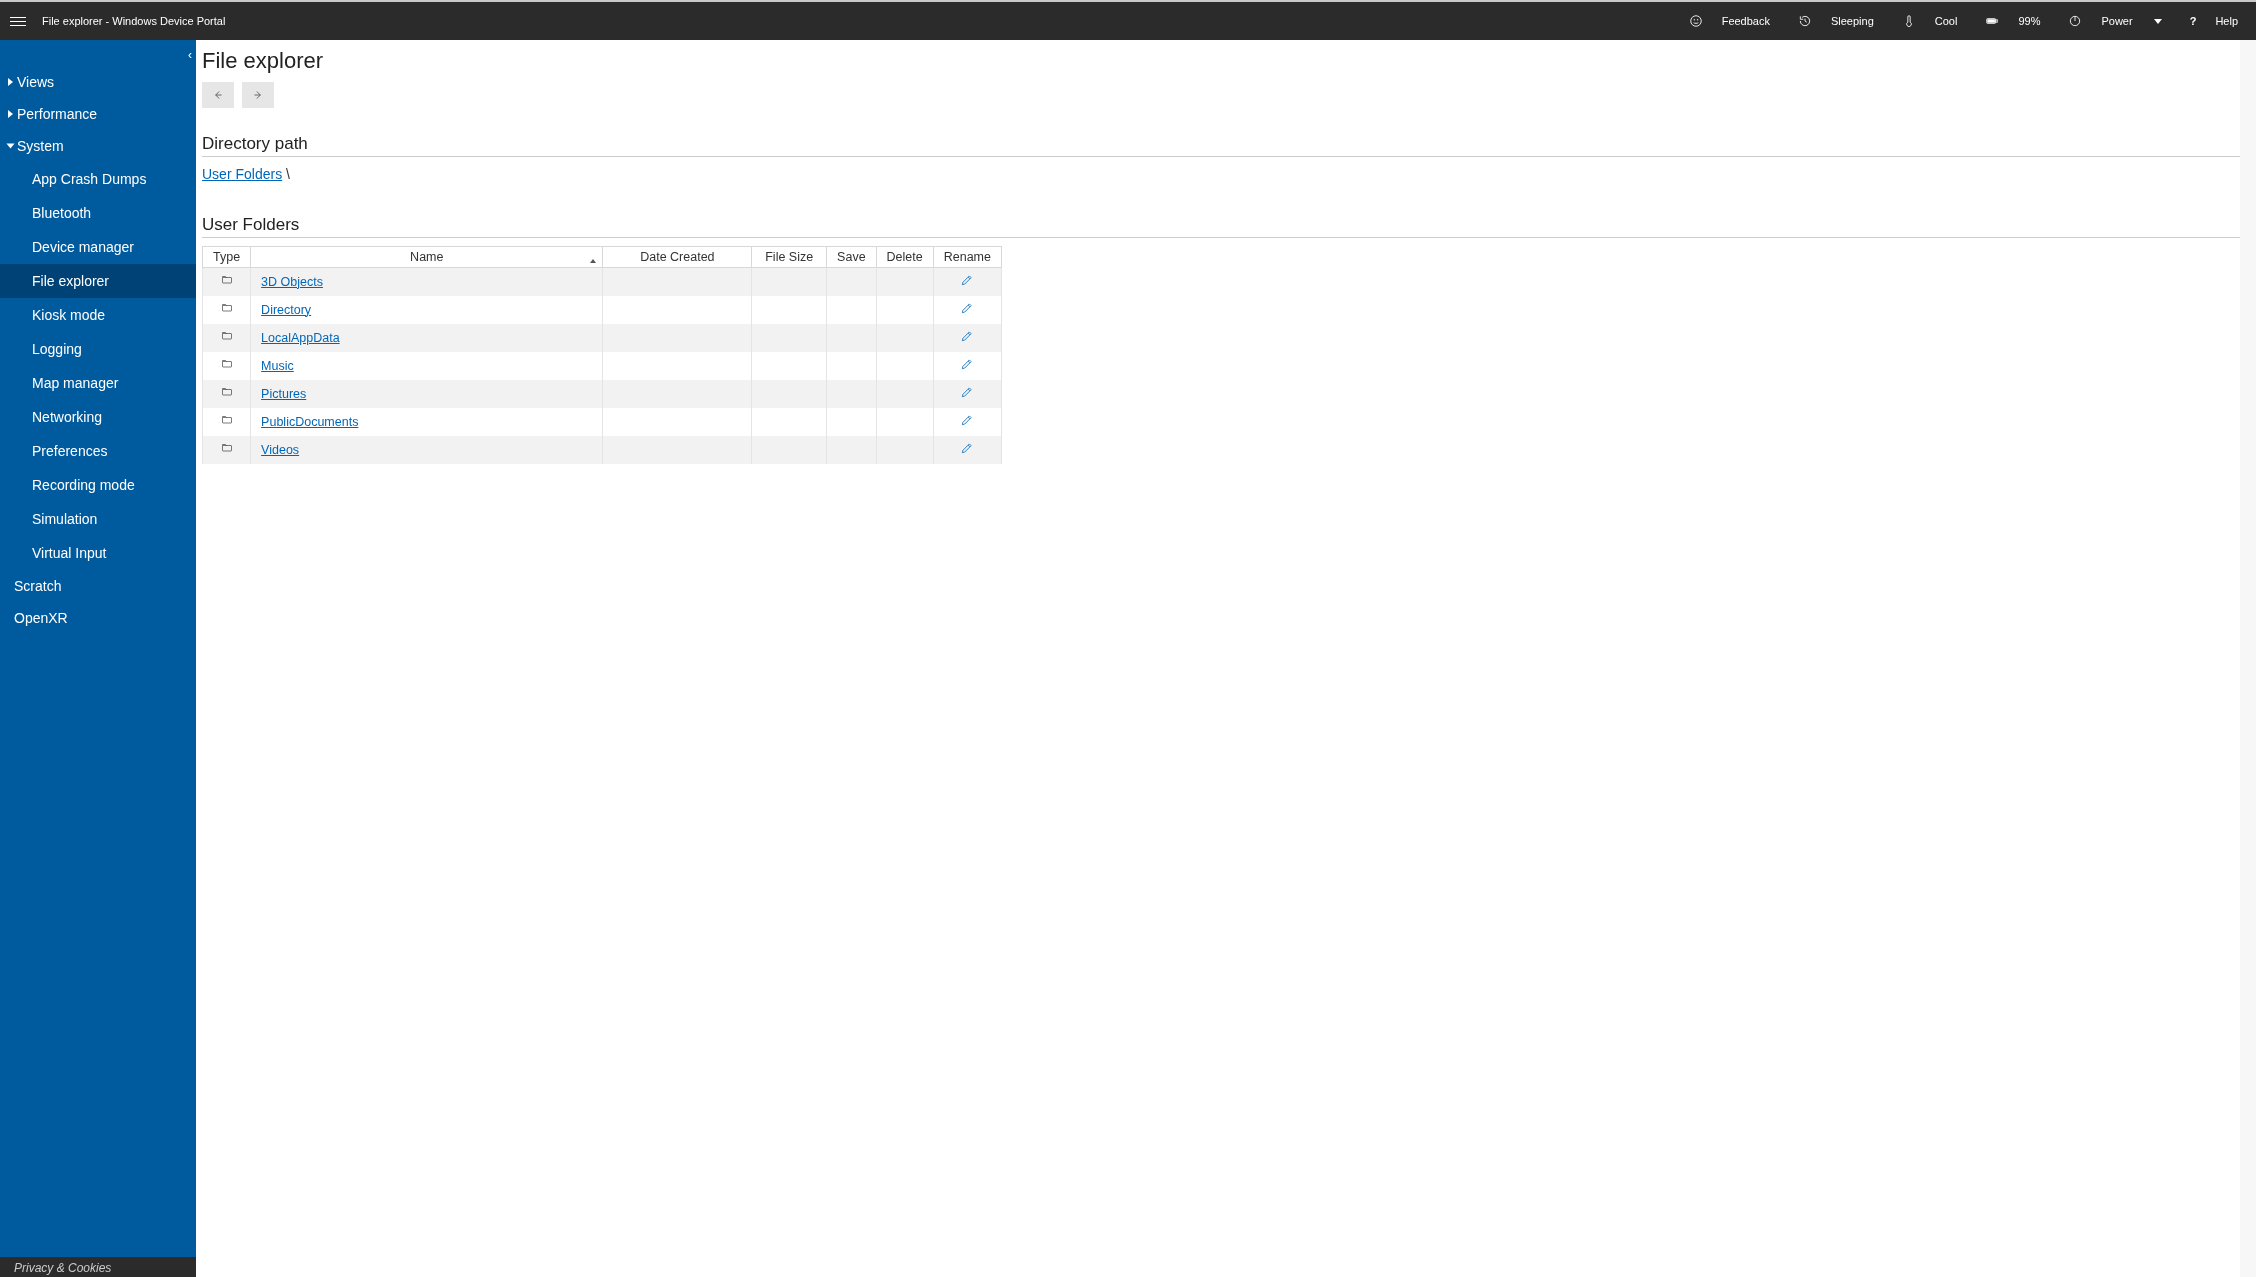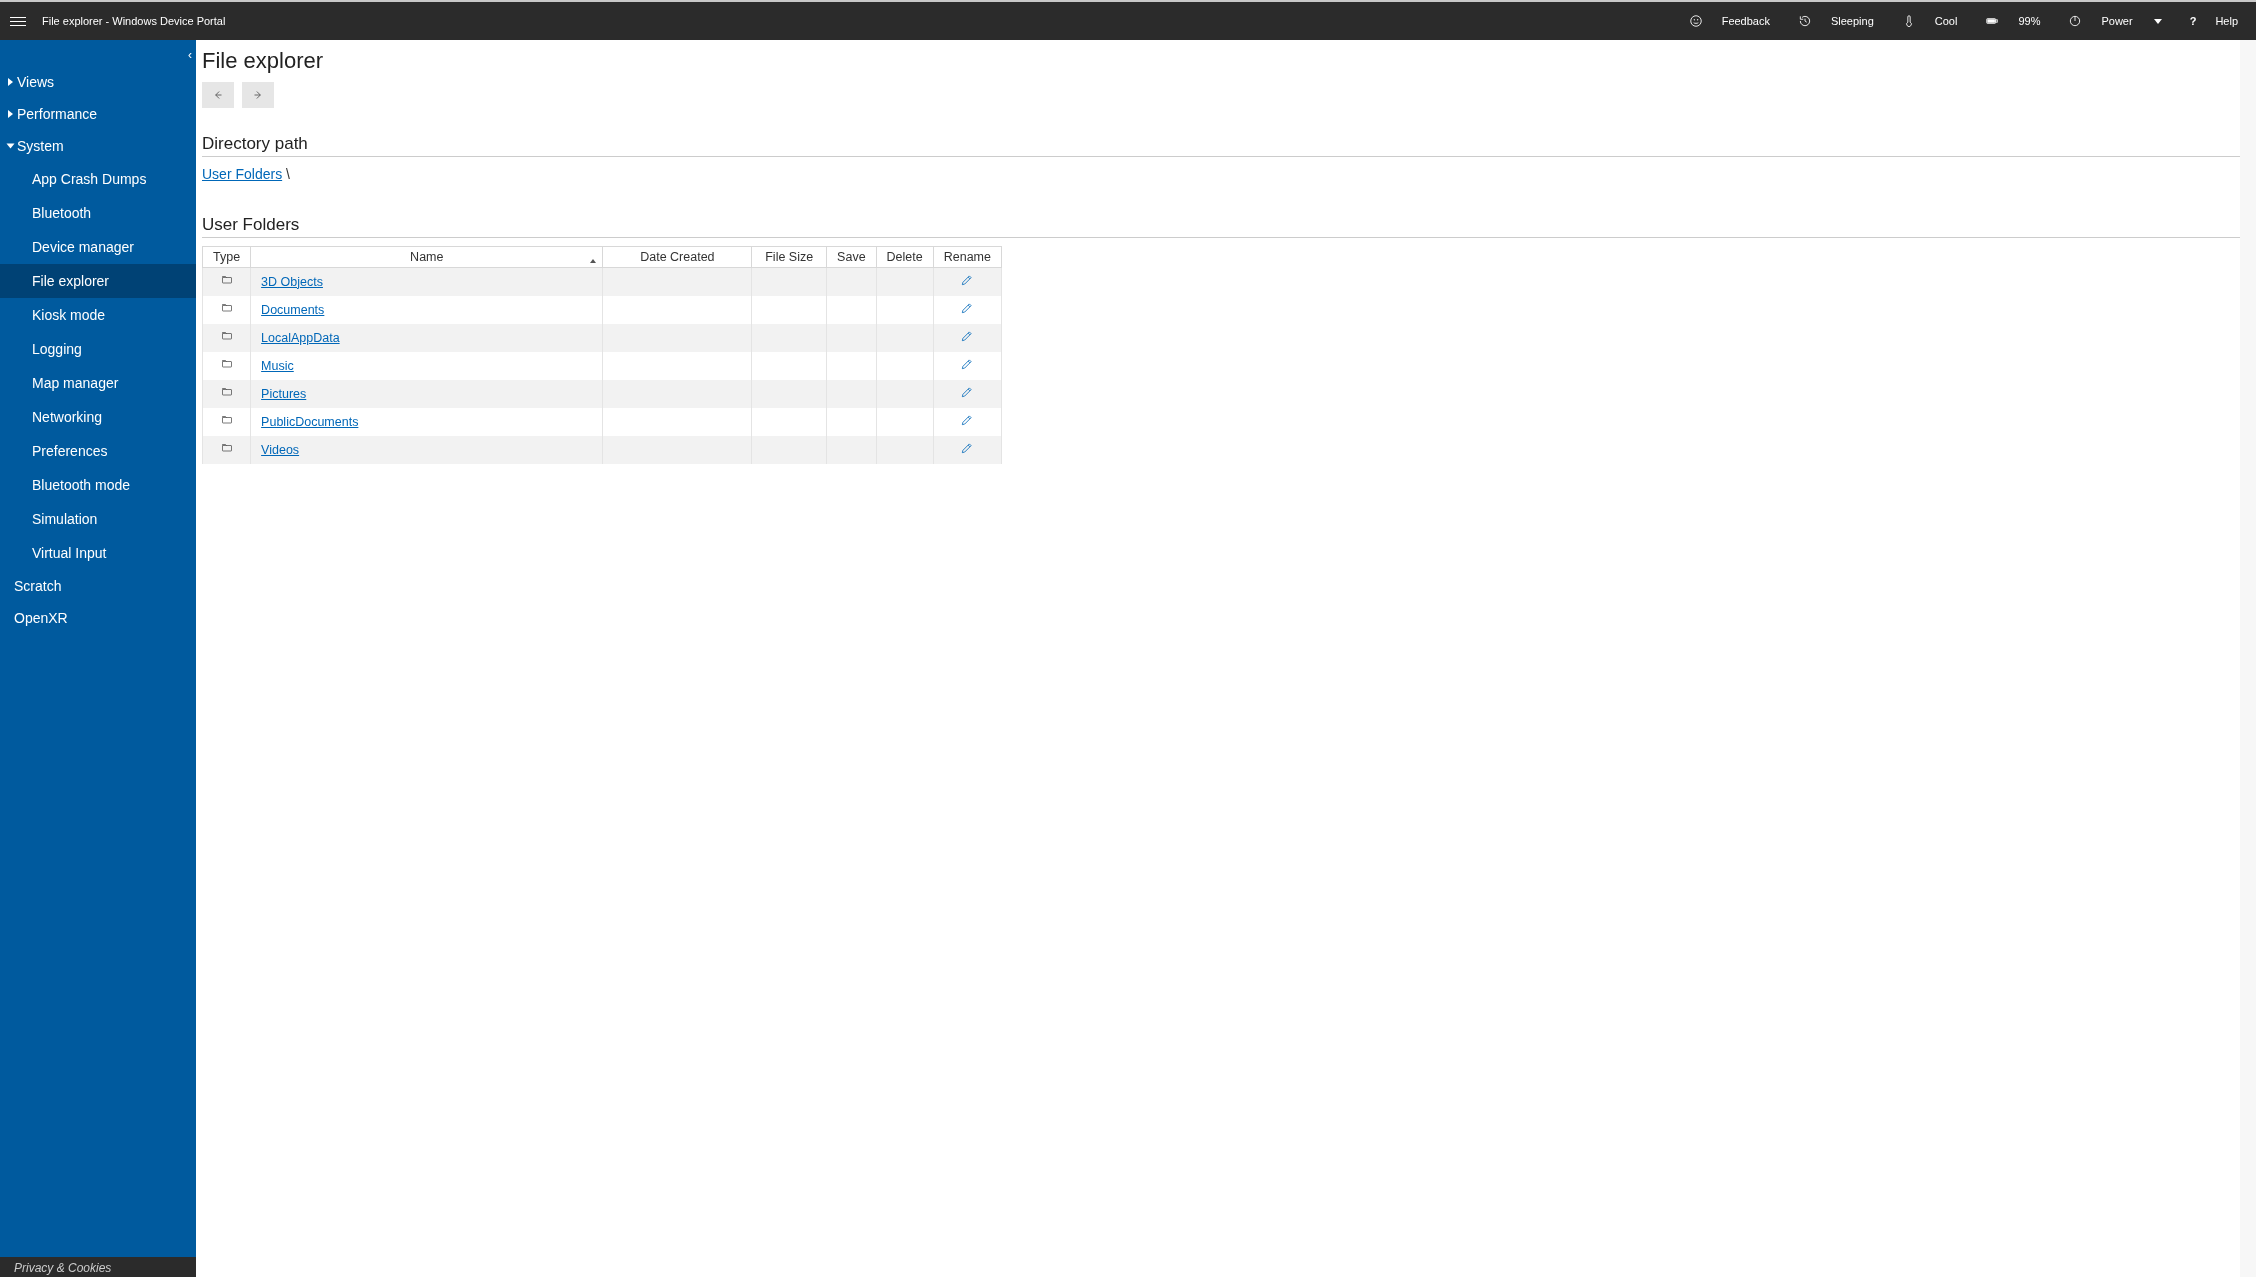--- a/index.html
+++ b/index.html
@@ -199,21 +199,21 @@
         </li>
       <li class="sub-item">App Crash Dumps</li>
       <li class="sub-item">Bluetooth</li>
       <li class="sub-item">Device manager</li>
       <li class="sub-item active">File explorer</li>
       <li class="sub-item">Kiosk mode</li>
       <li class="sub-item">Logging</li>
       <li class="sub-item">Map manager</li>
       <li class="sub-item">Networking</li>
       <li class="sub-item">Preferences</li>
-      <li class="sub-item">Bluetooth mode</li>
+      <li class="sub-item">Recording mode</li>
       <li class="sub-item">Simulation</li>
       <li class="sub-item">Virtual Input</li>
       <li class="nogroup">Scratch</li>
       <li class="nogroup">OpenXR</li>
     </ul>
     <div class="footer">Privacy &amp; Cookies</div>
   </div>
 
   <div class="content">
     <h1>File explorer</h1>
@@ -272,21 +272,21 @@
             <td class="rename"><span><svg viewBox="0 0 24 24">
                   <path d="M4 20l1-4L16 5l3 3L8 19l-4 1z"></path>
                   <path d="M14 7l3 3"></path>
                 </svg></span></td>
           </tr>
           <tr>
             <td class="iconcell"><svg viewBox="0 0 24 24">
                 <rect x="3" y="7" width="18" height="11" rx="1"></rect>
                 <path d="M3 7V5h6l2 2"></path>
               </svg></td>
-            <td><a>Documents</a></td>
+            <td><a>Directory</a></td>
             <td></td>
             <td></td>
             <td></td>
             <td></td>
             <td class="rename"><span><svg viewBox="0 0 24 24">
                   <path d="M4 20l1-4L16 5l3 3L8 19l-4 1z"></path>
                   <path d="M14 7l3 3"></path>
                 </svg></span></td>
           </tr>
           <tr>

